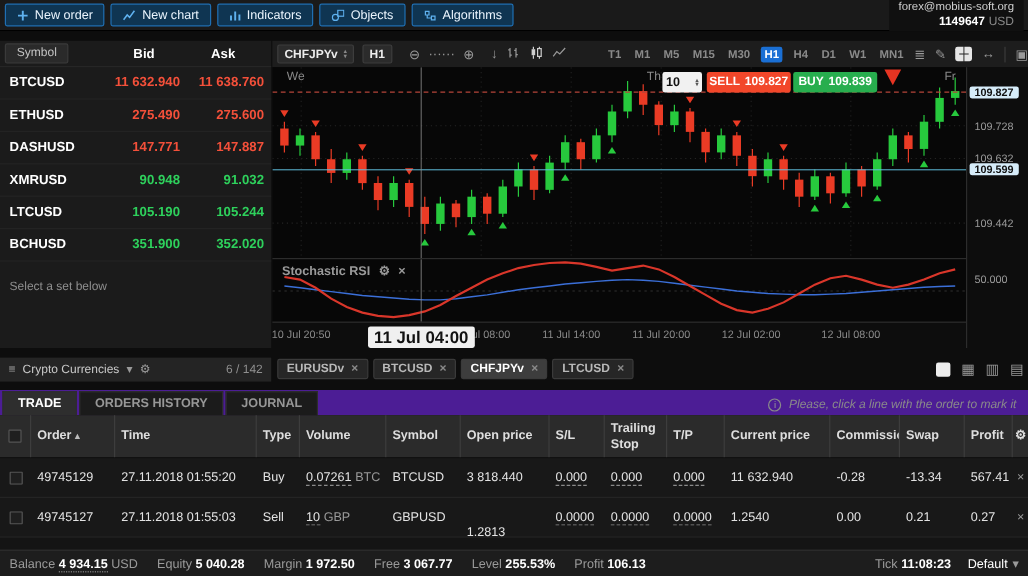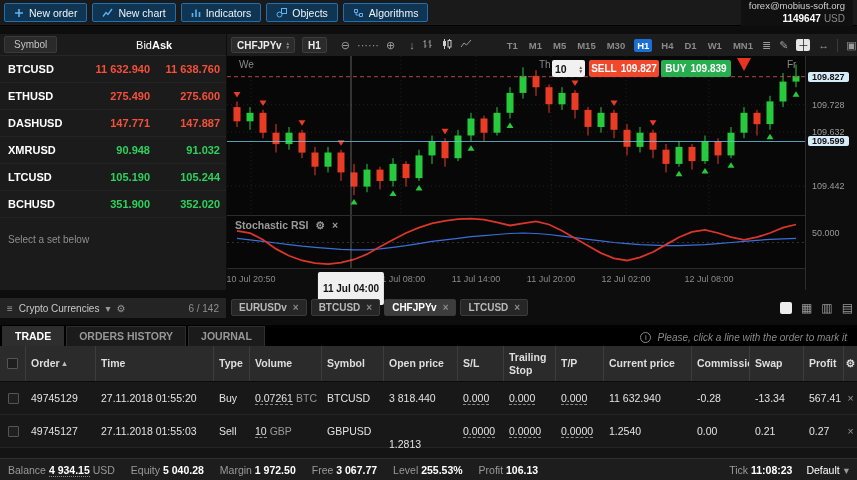--- a/index.html
+++ b/index.html
@@ -15,22 +15,22 @@
   .account{margin-left:auto;text-align:right;padding:1px 8px;background:#101010;line-height:1.2;cursor:pointer}
   .account-email{font-size:9.5px;color:#cfcfcf}
   .account-number{font-size:10px;color:#fff;font-weight:bold}
   .account-cur{font-size:10px;color:#8a8a8a}
 
   
   .watchlist{position:absolute;left:0;top:34px;width:226px;height:256px;background:#1b1b1b}
   .wl-head{display:flex;align-items:center;height:22px;padding:0 4px;border-bottom:1px solid #262626}
   .sym-btn{background:#2a2a2a;border:1px solid #3a3a3a;border-radius:2px;color:#c4c4c4;
            font-size:10px;padding:2px 9px;cursor:pointer}
-  .wl-head-bid{margin-left:auto;width:64px;text-align:right;font-weight:normal;color:#fff}
-  .wl-head-ask{width:70px;text-align:left;font-weight:bold;color:#fff;padding-right:2px}
+  .wl-head-bid{margin-left:auto;width:64px;text-align:center;font-weight:bold;color:#fff}
+  .wl-head-ask{width:70px;text-align:center;font-weight:bold;color:#fff;padding-right:2px}
   .wl-row{display:grid;grid-template-columns:78px 64px 70px;align-items:center;height:27px;
           padding:0 4px 0 8px;border-bottom:1px solid #232323;cursor:pointer}
   .wl-sym{color:#fff;font-weight:bold}
   .wl-num{text-align:right;font-weight:bold}
   .trend-down{color:#f4503a}
   .trend-up{color:#2ed15c}
   .wl-hint{color:#8f8f8f;font-size:10px;padding:16px 8px}
 
   
   .set-row{position:absolute;left:0;top:298px;width:226px;height:20px;background:#242424;
@@ -66,40 +66,40 @@
   .buy-btn{left:434px;background:#27ae4e}
 
   .indicator{position:absolute;left:0;top:181px;width:578px;height:53px;background:#070707;border-top:1px solid #2c2c2c}
   .indicator svg{position:absolute;left:0;top:0}
   .ind-title{position:absolute;left:8px;top:3px;display:flex;align-items:center;gap:7px;
              color:#9a9a9a;font-weight:bold;font-size:10.5px}
 
   .time-axis{position:absolute;left:0;top:234px;width:578px;height:22px;background:#0d0d0d;border-top:1px solid #2c2c2c}
   .t-label{position:absolute;top:5px;transform:translateX(-50%);color:#8a8a8a;font-size:9px;white-space:nowrap}
   .time-box{position:absolute;top:3px;transform:translateX(-50%);background:#f0f0f0;color:#111;
-            font-size:10px;font-weight:bold;padding:11px 5px;border-radius:2px;white-space:nowrap}
+            font-size:14px;font-weight:bold;padding:1px 5px;border-radius:2px;white-space:nowrap}
 
   .price-axis{position:absolute;left:578px;top:22px;width:52px;height:234px;background:#0d0d0d;border-left:1px solid #2c2c2c}
   .pa-label{position:absolute;left:6px;transform:translateY(-50%);color:#9a9a9a;font-size:9px}
   .pa-tag{position:absolute;left:2px;transform:translateY(-50%);background:#d6ecf9;color:#111;
           font-size:9px;font-weight:bold;padding:0 4px;border-radius:2px}
 
   
   .tabs-row{position:absolute;left:227px;top:297px;width:630px;height:21px;display:flex;
             align-items:center;gap:4px;padding:0 4px}
   .chart-tab{display:flex;align-items:center;gap:6px;background:#262626;border:1px solid #3a3a3a;
              border-radius:2px;color:#b9b9b9;font-size:10px;font-weight:bold;padding:2px 7px;cursor:pointer}
   .chart-tab.active{background:#3d3d3d;color:#fff}
   .tab-close{color:#8a8a8a;font-size:10px}
   .layout-icons{margin-left:auto;display:flex;align-items:center;gap:9px;color:#9a9a9a;font-size:12px}
   .layout-solid{display:block;width:12px;height:12px;background:#ededed;border-radius:2px;cursor:pointer}
 
   
   .bottom{position:absolute;left:0;top:325px;width:857px;height:133px;background:#141414}
-  .bp-tabs{height:21px;background:#000000;display:flex;align-items:flex-end;gap:2px;padding:0 2px}
+  .bp-tabs{height:21px;background:#4c1d95;display:flex;align-items:flex-end;gap:2px;padding:0 2px}
   .bp-tab{padding:3px 12px 4px;font-size:10.5px;font-weight:bold;color:#979797;background:#1b1b1b;
           border:1px solid #2d2d2d;border-bottom:none;cursor:pointer}
   .bp-tab.active{background:#2e2e2e;color:#fff}
   .bp-hint{margin-left:auto;display:flex;align-items:center;gap:6px;color:#8a8a8a;
            font-style:italic;font-size:10px;padding:0 8px 3px 0}
   .info-i{display:inline-flex;width:11px;height:11px;border:1px solid #8a8a8a;border-radius:50%;
           align-items:center;justify-content:center;font-size:8px;font-style:normal;color:#9a9a9a}
   .tbl-head{display:flex;height:36px;background:#2b2b2b;color:#dedede;font-weight:bold;font-size:10.5px;
             border-bottom:1px solid #0c0c0c}
   .th{display:flex;align-items:center;gap:3px;padding:0 5px;border-right:1px solid #3d3d3d;

